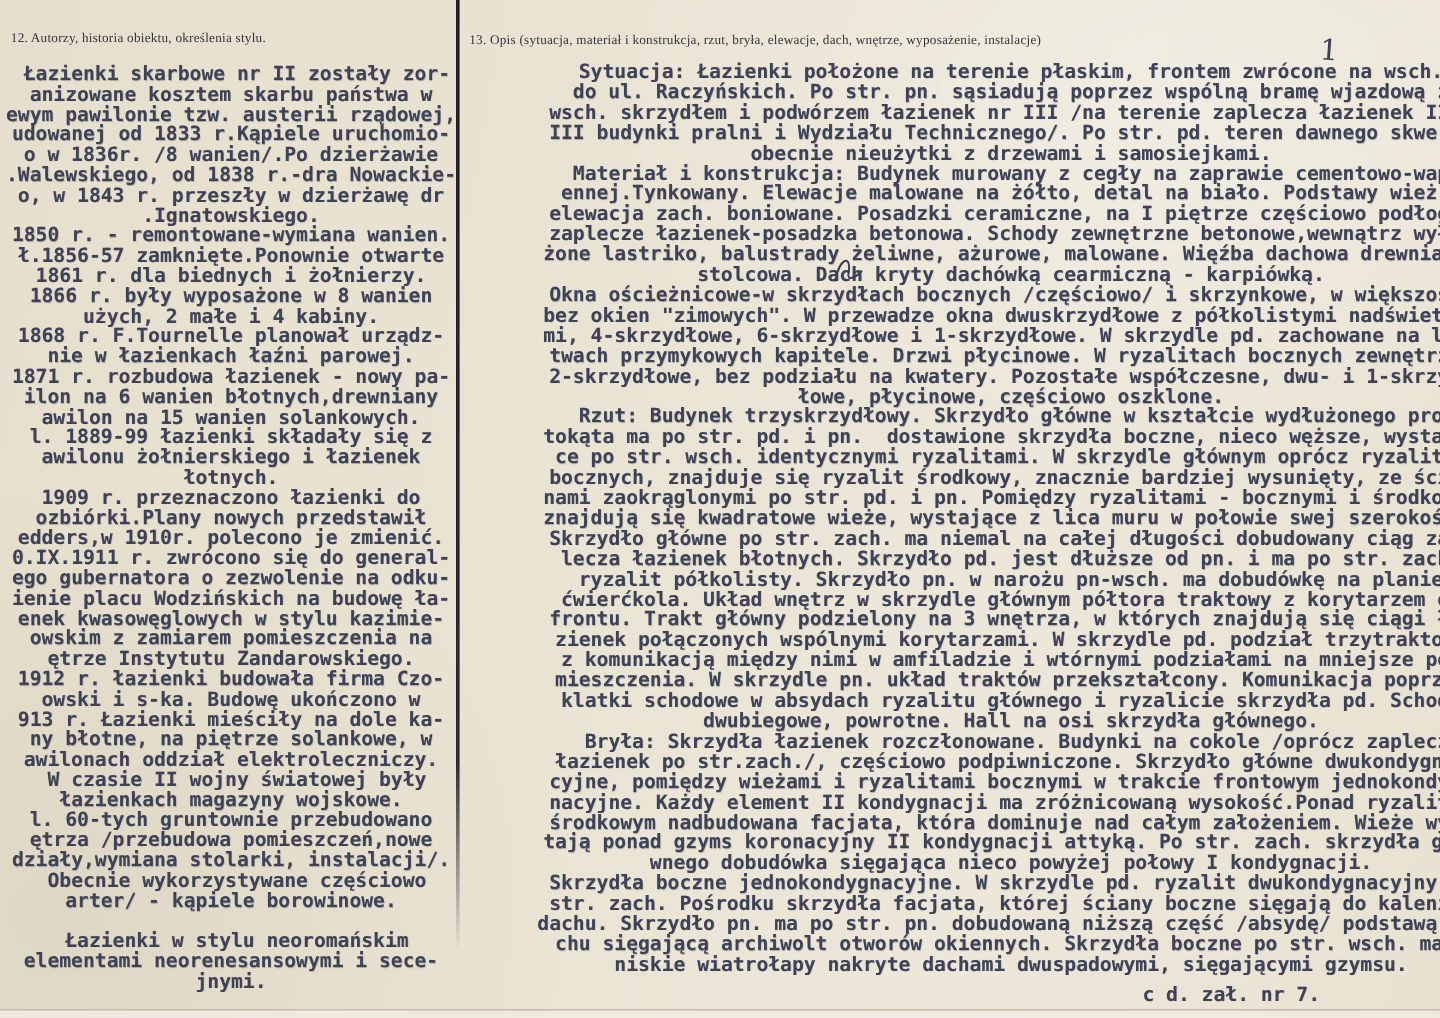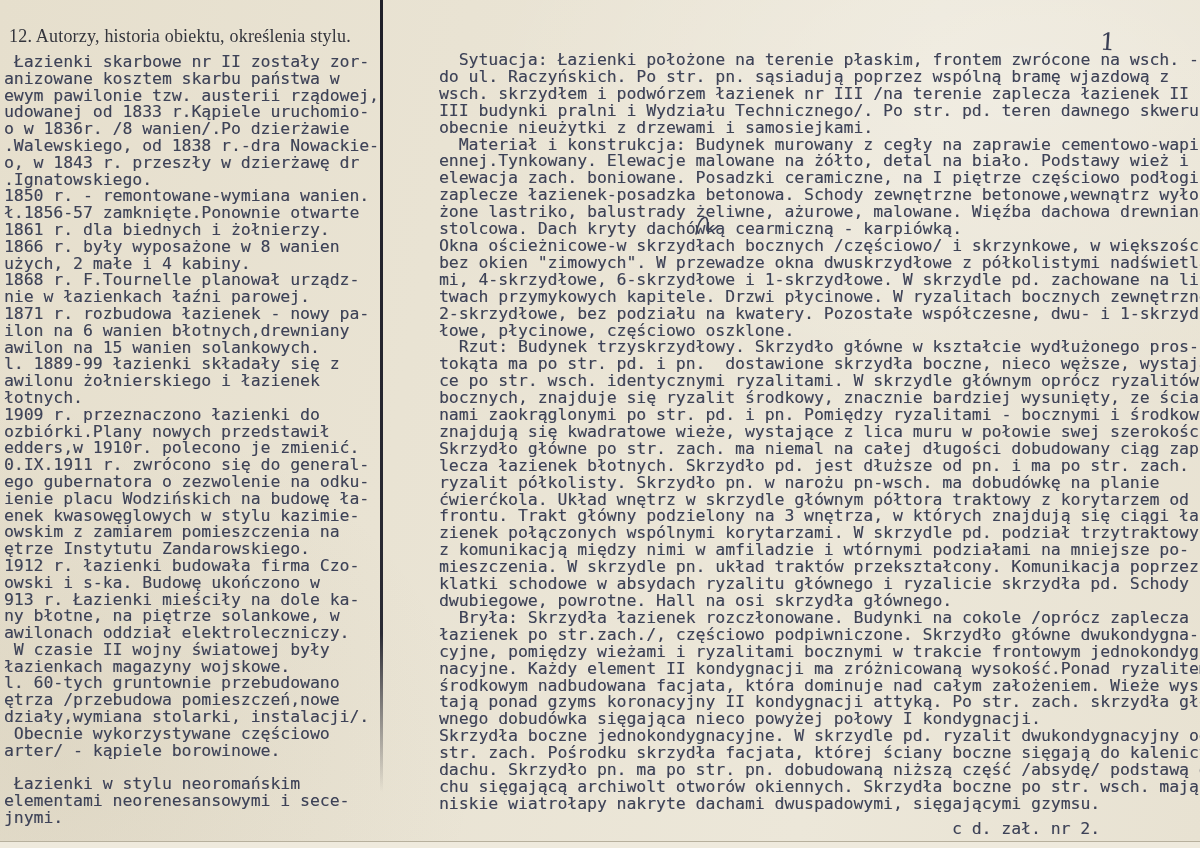--- a/index.html
+++ b/index.html
@@ -11,36 +11,37 @@
       radial-gradient(ellipse 900px 500px at 85% 10%, rgba(255,255,255,0.25), rgba(255,255,255,0) 60%),
       radial-gradient(ellipse 700px 600px at 5% 90%, rgba(120,105,70,0.08), rgba(120,105,70,0) 60%),
       linear-gradient(100deg, #e6dfcd 0%, #e9e3d3 35%, #ece7d9 70%, #e8e2d2 100%);
     font-family: "DejaVu Sans Mono", monospace;
   }
   .page { position: absolute; inset: 0; }
 
   .print-header {
     position: absolute;
     font-family: "Liberation Serif", "DejaVu Serif", serif;
-    font-size: 18px;
+    font-size: 11px;
     letter-spacing: 0.2px;
     color: #34353c;
     white-space: nowrap;
   }
   #hdr-left  { left: 9px;  top: 26px; }
   #hdr-right { left: 391px; top: 28px; width: 760px; }
 
   .typewriter {
     margin: 0;
     font-family: "DejaVu Sans Mono", monospace;
-    font-weight: normal;
+    font-weight: bold;
     font-size: 16.4px;
     color: #3d4257;
     white-space: pre;
     text-shadow: 0.4px 0.4px 0.6px rgba(61,66,87,0.35);
+    text-align: center;
   }
   #body-left {
     position: absolute;
     left: 4px; top: 54px;
     width: 377px; height: 784px;
     line-height: 16.8px;
     overflow: hidden;
   }
   #body-right {
     position: absolute;
@@ -135,20 +136,21 @@
 l. 60-tych gruntownie przebudowano
 ętrza /przebudowa pomieszczeń,nowe
 działy,wymiana stolarki, instalacji/.
  Obecnie wykorzystywane częściowo
 arter/ - kąpiele borowinowe.
 
  Łazienki w stylu neoromańskim
 elementami neorenesansowymi i sece-
 jnymi.</pre>
 
+  <div id="hdr-right" class="print-header">13. Opis (sytuacja, materiał i konstrukcja, rzut, bryła, elewacje, dach, wnętrze, wyposażenie, instalacje)</div>
 
   <div class="hand-mark">1</div>
 
   <pre id="body-right" class="typewriter">  Sytuacja: Łazienki położone na terenie płaskim, frontem zwrócone na wsch. -
 do ul. Raczyńskich. Po str. pn. sąsiadują poprzez wspólną bramę wjazdową z
 wsch. skrzydłem i podwórzem łazienek nr III /na terenie zaplecza łazienek II i
 III budynki pralni i Wydziału Technicznego/. Po str. pd. teren dawnego skweru,
 obecnie nieużytki z drzewami i samosiejkami.
   Materiał i konstrukcja: Budynek murowany z cegły na zaprawie cementowo-wapi-
 ennej.Tynkowany. Elewacje malowane na żółto, detal na biało. Podstawy wież i
@@ -188,17 +190,17 @@
 Skrzydła boczne jednokondygnacyjne. W skrzydle pd. ryzalit dwukondygnacyjny od
 str. zach. Pośrodku skrzydła facjata, której ściany boczne sięgają do kalenicy
 dachu. Skrzydło pn. ma po str. pn. dobudowaną niższą część /absydę/ podstawą da-
 chu sięgającą archiwolt otworów okiennych. Skrzydła boczne po str. wsch. mają
 niskie wiatrołapy nakryte dachami dwuspadowymi, sięgającymi gzymsu.</pre>
 
   <svg class="squiggle" width="30" height="26" viewBox="0 0 30 26">
     <path d="M2,22 C6,2 16,0 13,16 C12,22 18,20 24,14" fill="none" stroke="#3a3f55" stroke-width="1.6" stroke-linecap="round"></path>
   </svg>
 
-  <div class="footer typewriter">c d. zał. nr 2.</div>
+  <div class="footer typewriter">c d. zał. nr 7.</div>
 
   <div class="bottom-edge"></div>
 
 </div>
 
 </body></html>

